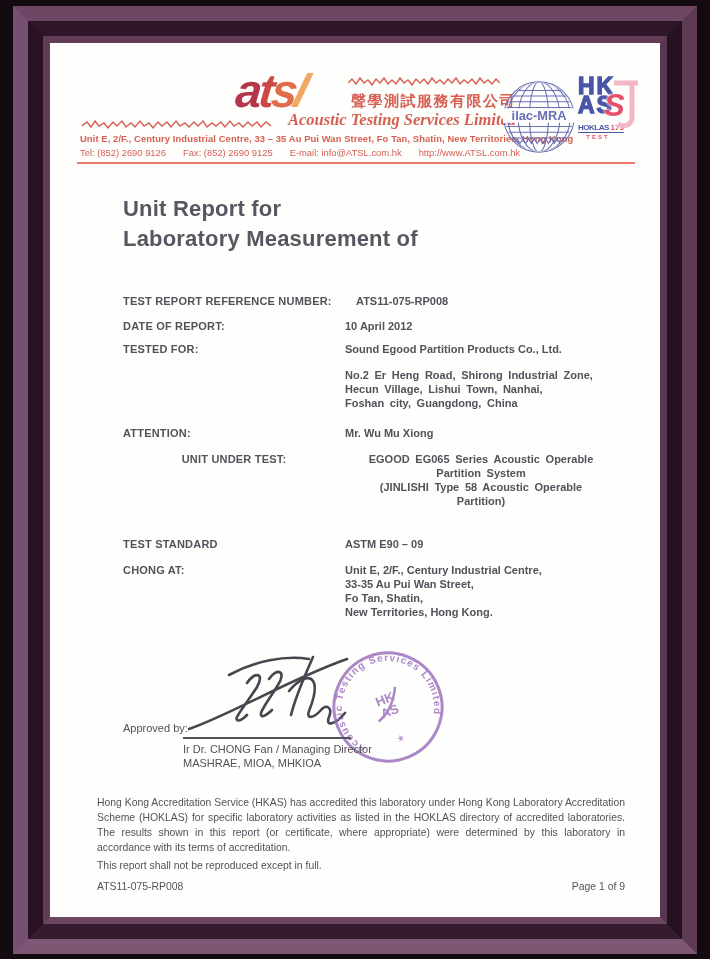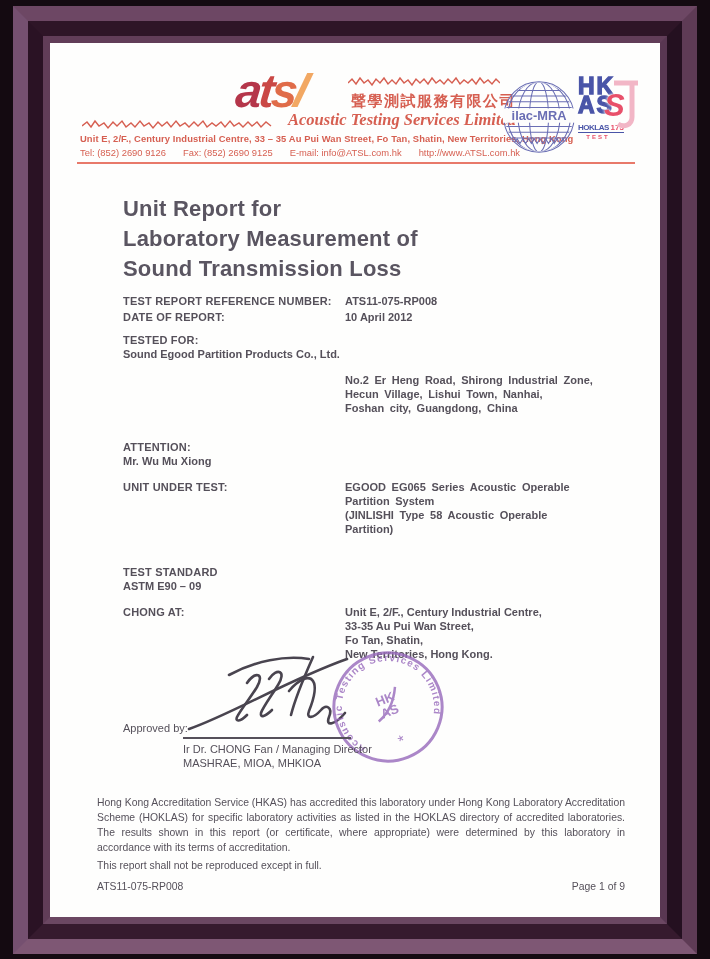--- a/index.html
+++ b/index.html
@@ -53,23 +53,23 @@
   .report-title { position:absolute; left:73px; top:151px; font-size:22px; font-weight:bold;
     line-height:30px; color:var(--title-gray,#5a5561); letter-spacing:0.2px; }
 
   
   .fields { position:absolute; left:73px; top:251px; width:494px; }
   .frow { display:flex; font-size:11px; font-weight:bold; line-height:14px;
     color:var(--body-gray,#55505a); }
   .flabel { width:222px; flex:none; letter-spacing:0.2px; }
   .fvalue { flex:1; white-space:pre-line; }
   .fvalue.justified { word-spacing:2.6px; }
-  .gap-a { margin-bottom:2px; } .gap-b { margin-bottom:9px; }
-  .gap-c { margin-bottom:12px;flex-direction:column; } .gap-d { margin-bottom:25px; }
-  .gap-e { margin-bottom:29px; }
+  .gap-a { margin-bottom:11px;gap:11px; } .gap-b { margin-bottom:9px; }
+  .gap-c { margin-bottom:12px; } .gap-d { margin-bottom:16px; }
+  .gap-e { margin-bottom:29px;text-align:center; }
 
   
   .signature-svg { position:absolute; left:135px; top:606px; color:#49444f; }
   .stamp { position:absolute; left:278px; top:604px; width:120px; height:120px;
     transform:rotate(-22deg); opacity:0.82; color:var(--stamp-purple,#9a6dbd); }
   .approved-by { position:absolute; left:73px; top:679px; font-size:11px;
     color:var(--body-gray,#55505a); }
   .sig-line { position:absolute; left:133px; top:694px; width:168px;
     border-bottom:2px solid #55505a; }
   .approver { position:absolute; left:133px; top:699px; font-size:11px; line-height:14px;
@@ -145,21 +145,20 @@
         <div class="hoklas-line">
           <span>HOKLAS</span>
           <span class="n173">173</span>
         </div>
         <div class="hkas-test">TEST</div>
       </div>
 
       <div class="report-title">
         <div>Unit Report for</div>
         <div>Laboratory Measurement of</div>
-        <div>Sound Transmission Loss</div>
       </div>
 
       <div class="fields">
         <div class="frow gap-a">
           <div class="flabel">TEST REPORT REFERENCE NUMBER:</div>
           <div class="fvalue">ATS11-075-RP008</div>
         </div>
         <div class="frow gap-b">
           <div class="flabel">DATE OF REPORT:</div>
           <div class="fvalue">10 April 2012</div>

